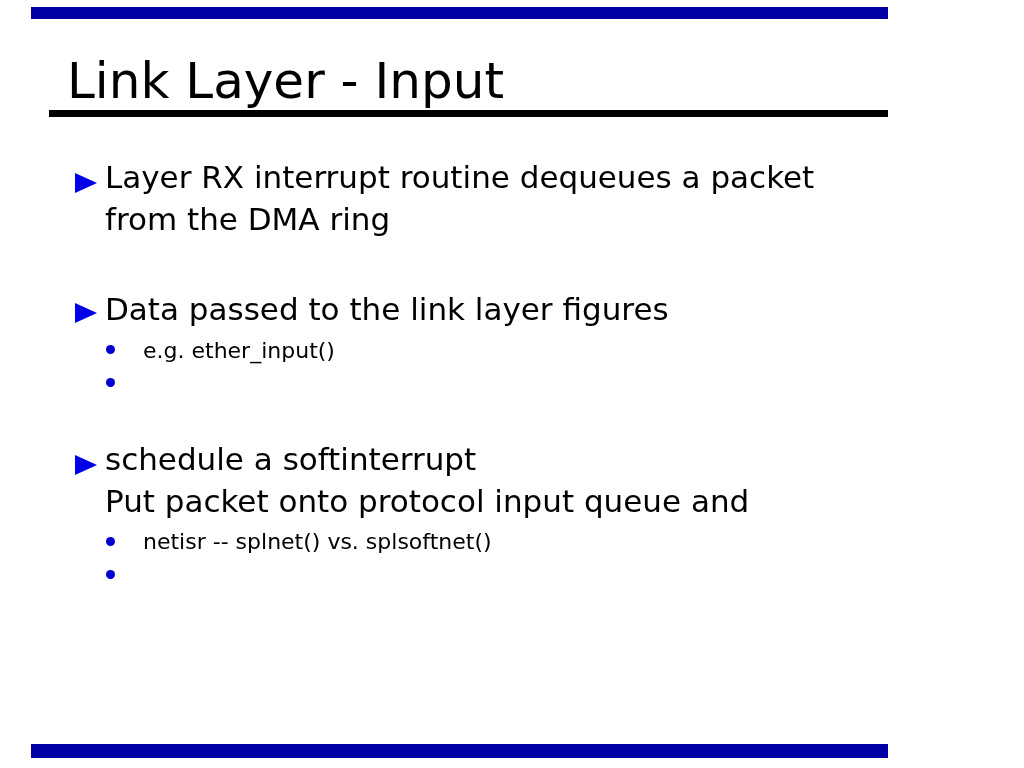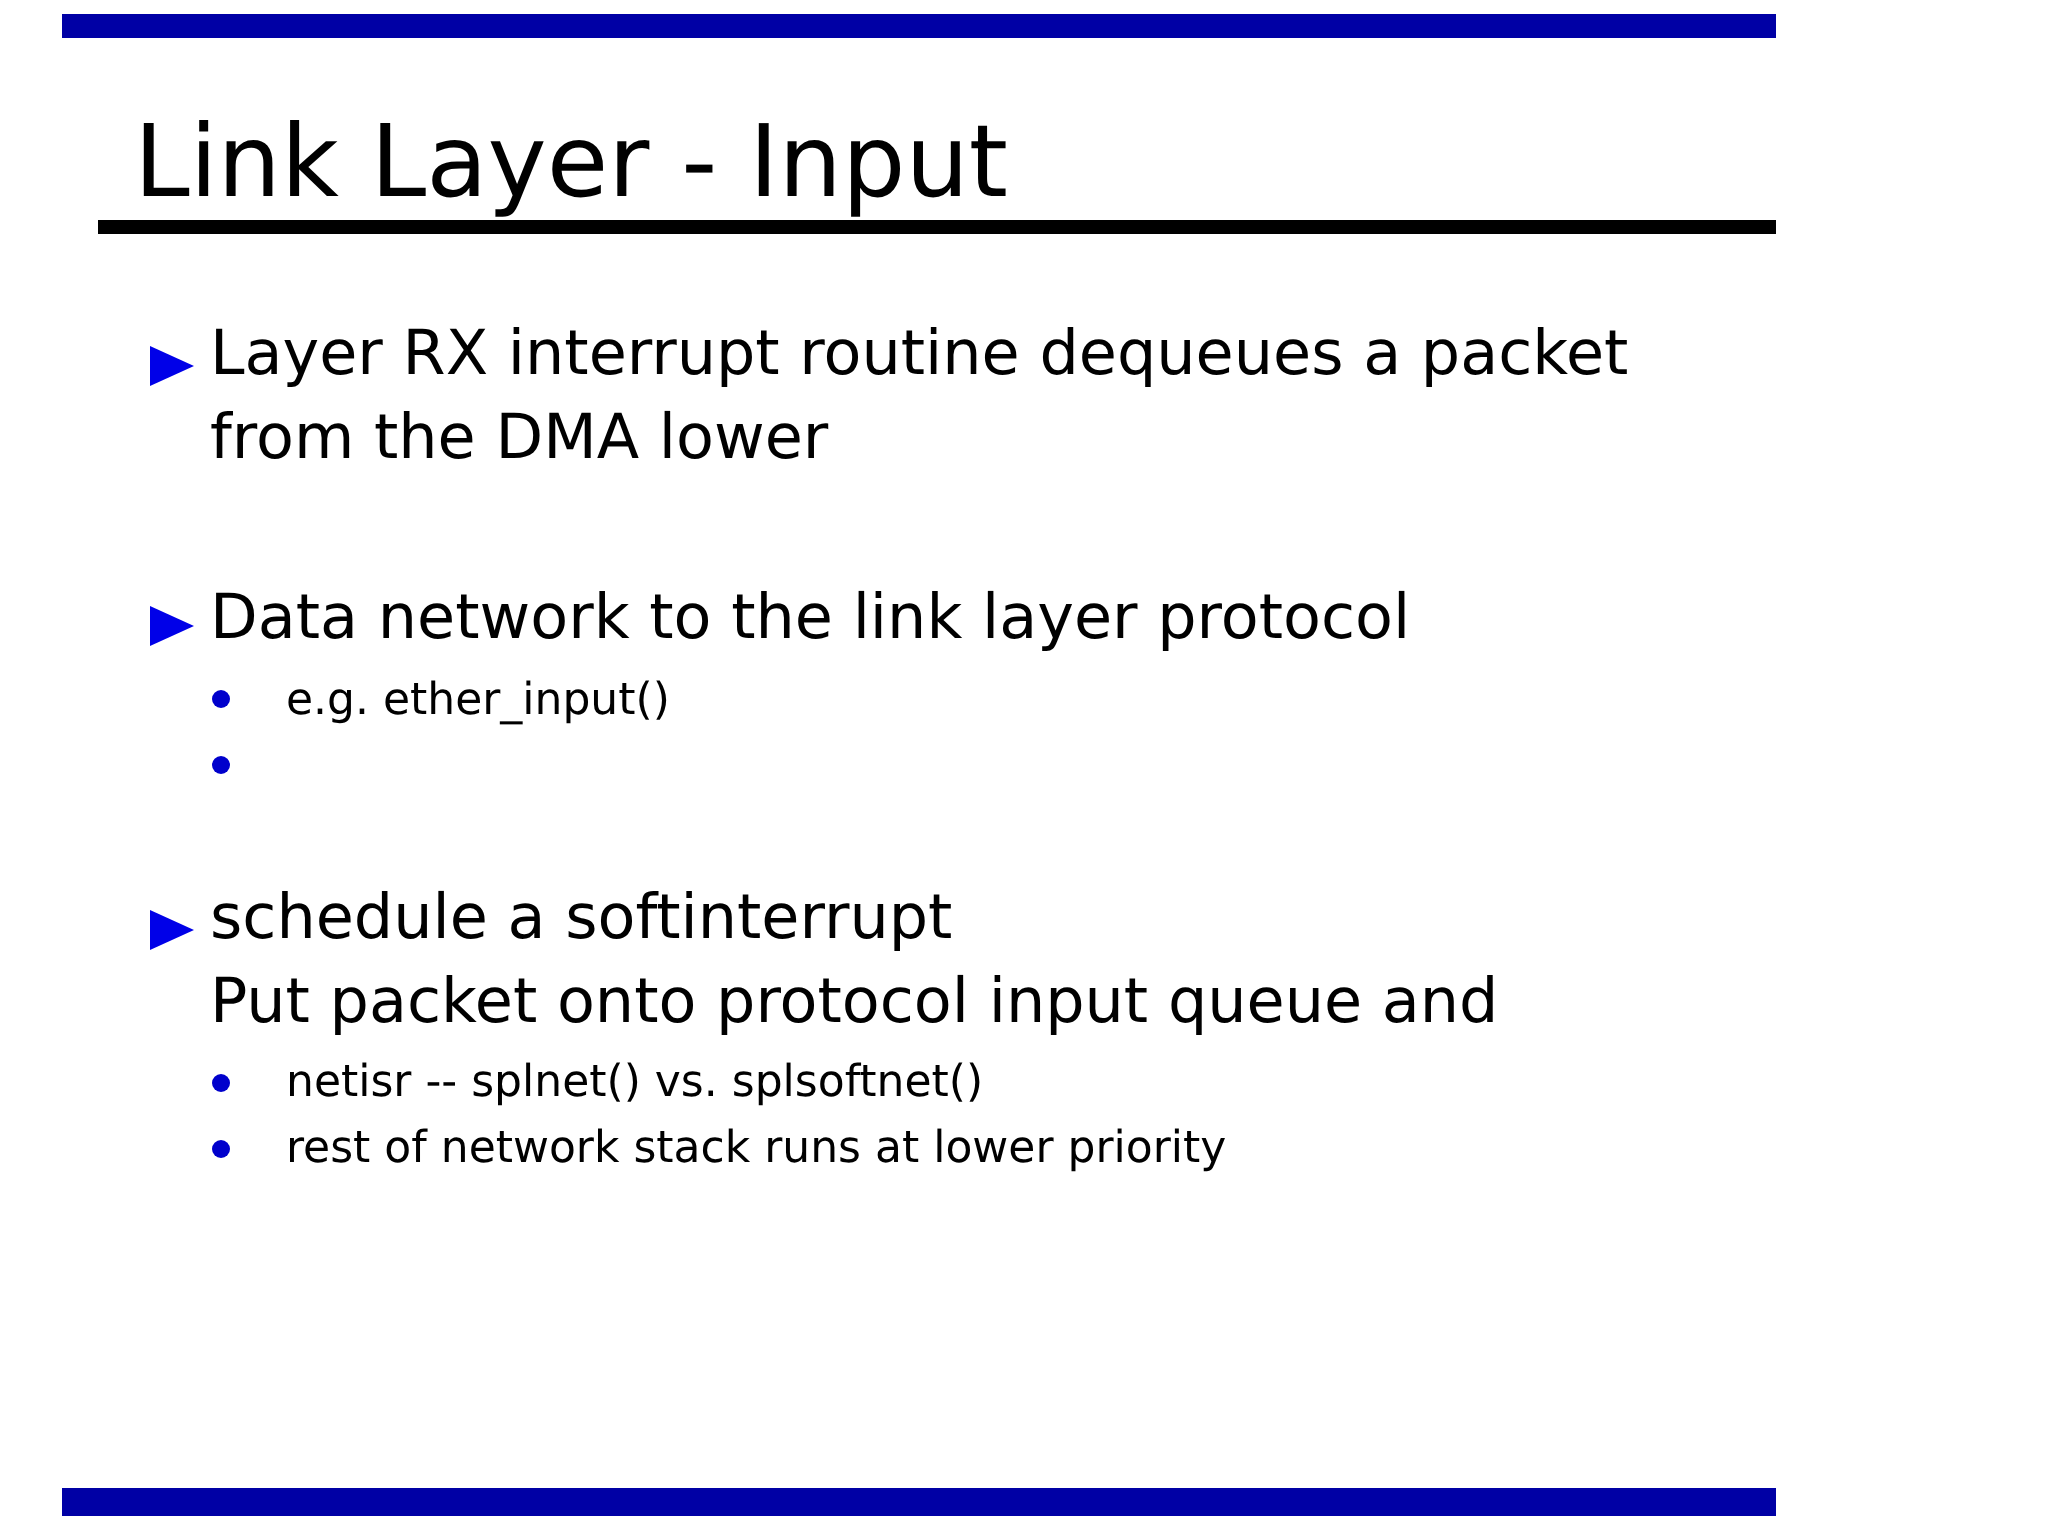--- a/index.html
+++ b/index.html
@@ -81,40 +81,39 @@
 <div class="slide">
 
   <div class="bar top"></div>
 
   <div class="title">Link Layer - Input</div>
   <div class="rule"></div>
 
   <div class="tri" style="top:173px"></div>
   <div class="main-text" style="top:156px">
     <div>Layer RX interrupt routine dequeues a packet</div>
-    <div>from the DMA lower</div>
+    <div>from the DMA ring</div>
   </div>
 
   <div class="tri" style="top:303px"></div>
   <div class="main-text" style="top:288px">
-    <div>Data network to the link layer protocol</div>
+    <div>Data passed to the link layer figures</div>
   </div>
   <div class="dot" style="top:345px"></div>
   <div class="dot" style="top:378px"></div>
   <div class="sub-text" style="top:334px">
     <div>e.g. ether_input()</div>
   </div>
 
   <div class="tri" style="top:455px"></div>
   <div class="main-text" style="top:438px">
     <div>schedule a softinterrupt</div>
     <div>Put packet onto protocol input queue and</div>
   </div>
   <div class="dot" style="top:537px"></div>
   <div class="dot" style="top:570px"></div>
   <div class="sub-text" style="top:525px">
     <div>netisr -- splnet() vs. splsoftnet()</div>
-    <div>rest of network stack runs at lower priority</div>
   </div>
 
   <div class="bar bottom"></div>
 
 </div>
 
 </body></html>

